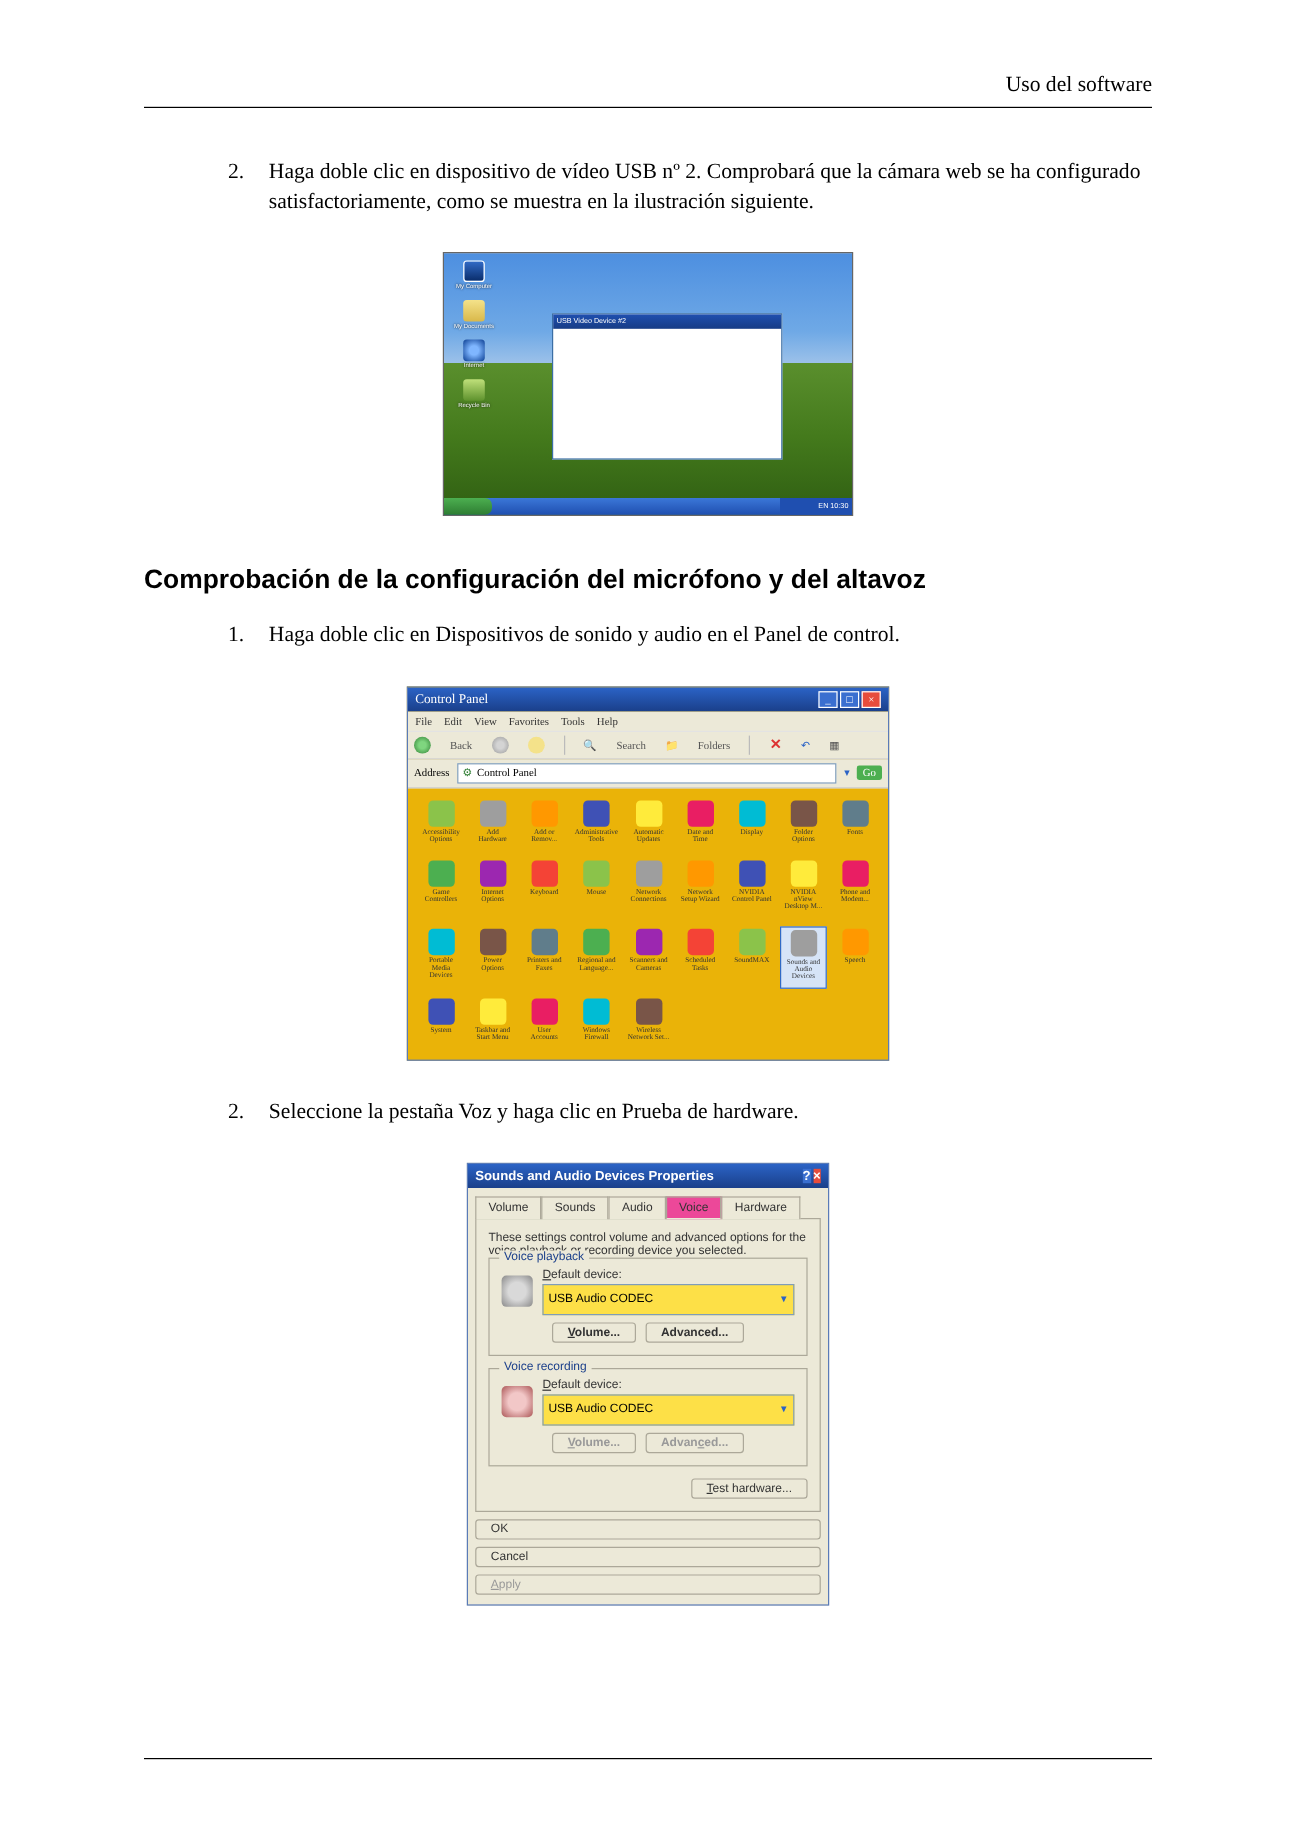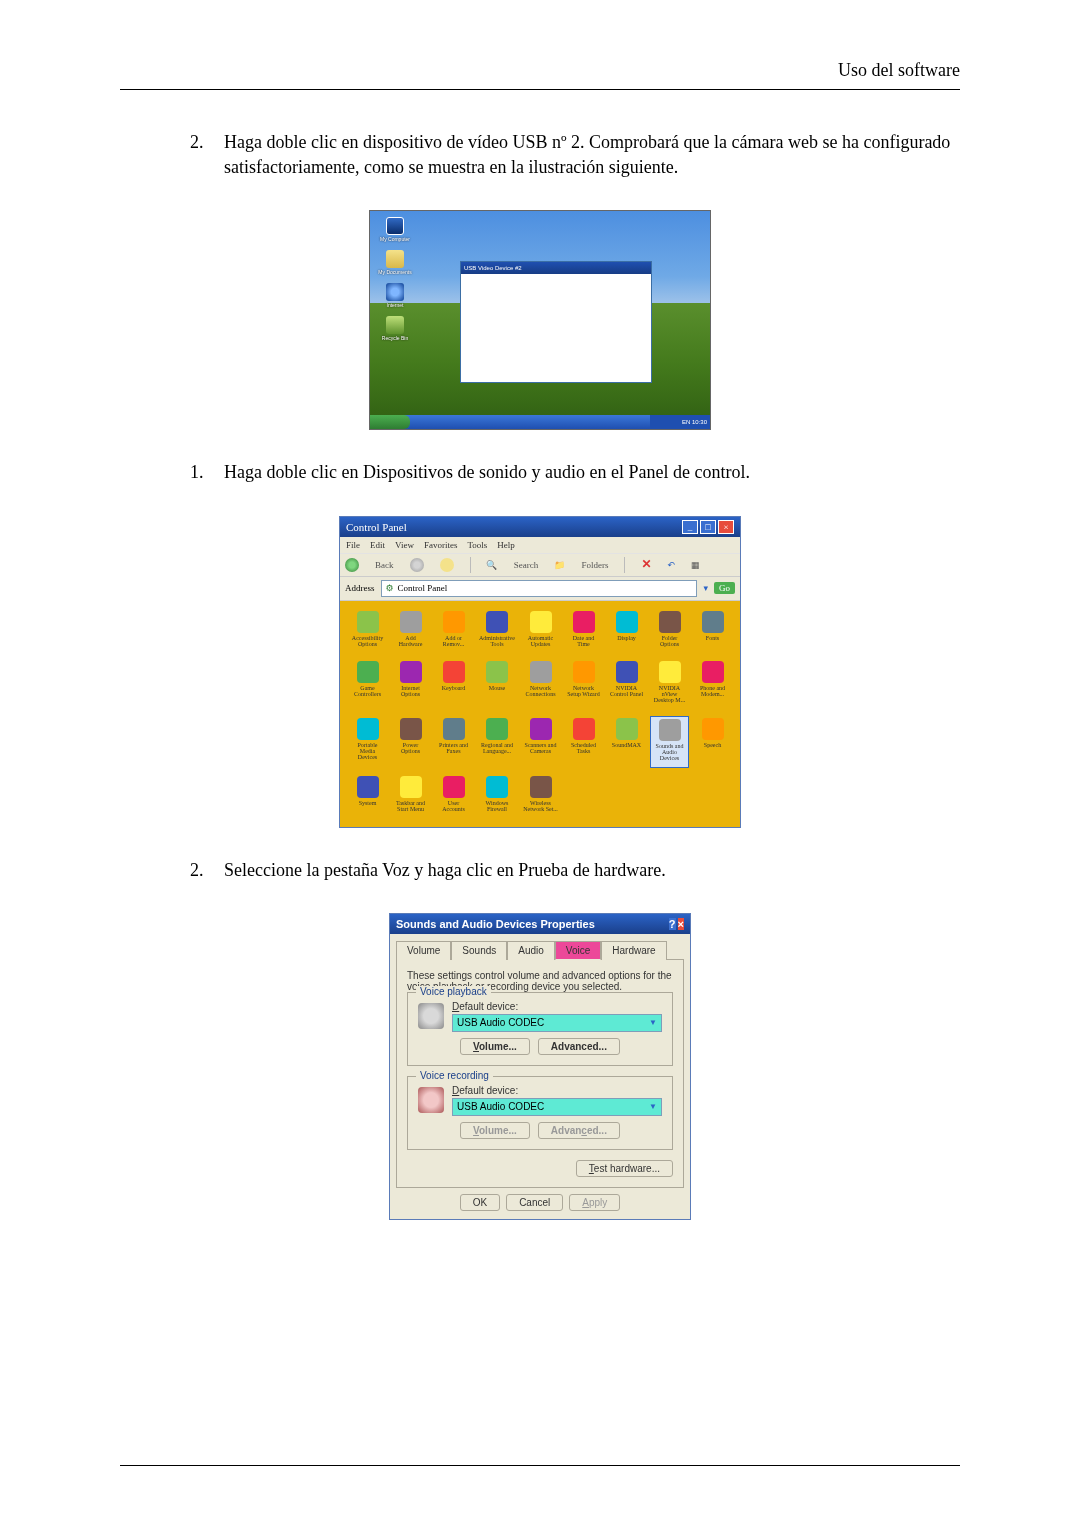--- a/index.html
+++ b/index.html
@@ -278,43 +278,44 @@
   .sad-row { display:flex; align-items:center; gap:8px; margin-bottom:6px;}
   .sad-ico { width:26px; height:26px; flex:0 0 26px; border-radius:4px;}
   .ico-speaker { background: radial-gradient(circle,#d9d9d9 40%,#888 100%); }
   .ico-mic     { background: radial-gradient(circle,#f2c7c7 40%,#a55 100%); }
   .sad-field-wrap { flex:1; }
   .sad-label { font-size:10px; color:#333; }
   .sad-label u { text-decoration: underline; }
   .sad-select {
     width: 100%;
     border: 1px solid #7f9db9;
-    background: #5eead4;
+    background: #fde047;
     font-size: 10px;
     height: 18px;
     box-sizing: border-box;
-    padding: 0 4px;
+    padding: 12px 4px;
     display:flex; align-items:center; justify-content:space-between;
     margin-top:2px;
   }
   .sad-select .dd { color:#2b63c6; font-size:8px;}
   .sad-btnrow { display:flex; justify-content:flex-end; gap:8px; }
   .sad-btnrow.center { justify-content:center;font-weight:bold; }
   .xp-btn {
     font-size: 10px;
     padding: 2px 12px;
     background: #ece9d8;
     border: 1px solid #aca899;
     border-radius: 3px;
     color:#333;
   }
   .xp-btn.disabled { color:#999; }
   .sad-footer {
-    display:flex; justify-content:center; gap:6px;
+    display:flex; justify-content:space-between; gap:6px;
     padding: 0 6px 8px 6px;
+    flex-direction: column;
   }
 </style>
 </head>
 <body>
 
 <div class="page">
 
   <div class="page-header">
     <span>Uso del software</span>
   </div>
@@ -349,20 +350,21 @@
       <div class="xp-window">
         <div class="xp-window-title">USB Video Device #2</div>
         <div class="xp-window-body"></div>
       </div>
       <div class="xp-taskbar"></div>
       <div class="xp-start"></div>
       <div class="xp-tray">EN 10:30</div>
     </div>
   </div>
 
+  <h2 class="section">Comprobación de la configuración del micrófono y del altavoz</h2>
 
   <ol class="doc-list">
     <li>
       <span class="num">1.</span>
       <span class="txt">Haga doble clic en Dispositivos de sonido y audio en el Panel de control.</span>
     </li>
   </ol>
 
   <div class="fig">
     <div class="cp-window">

